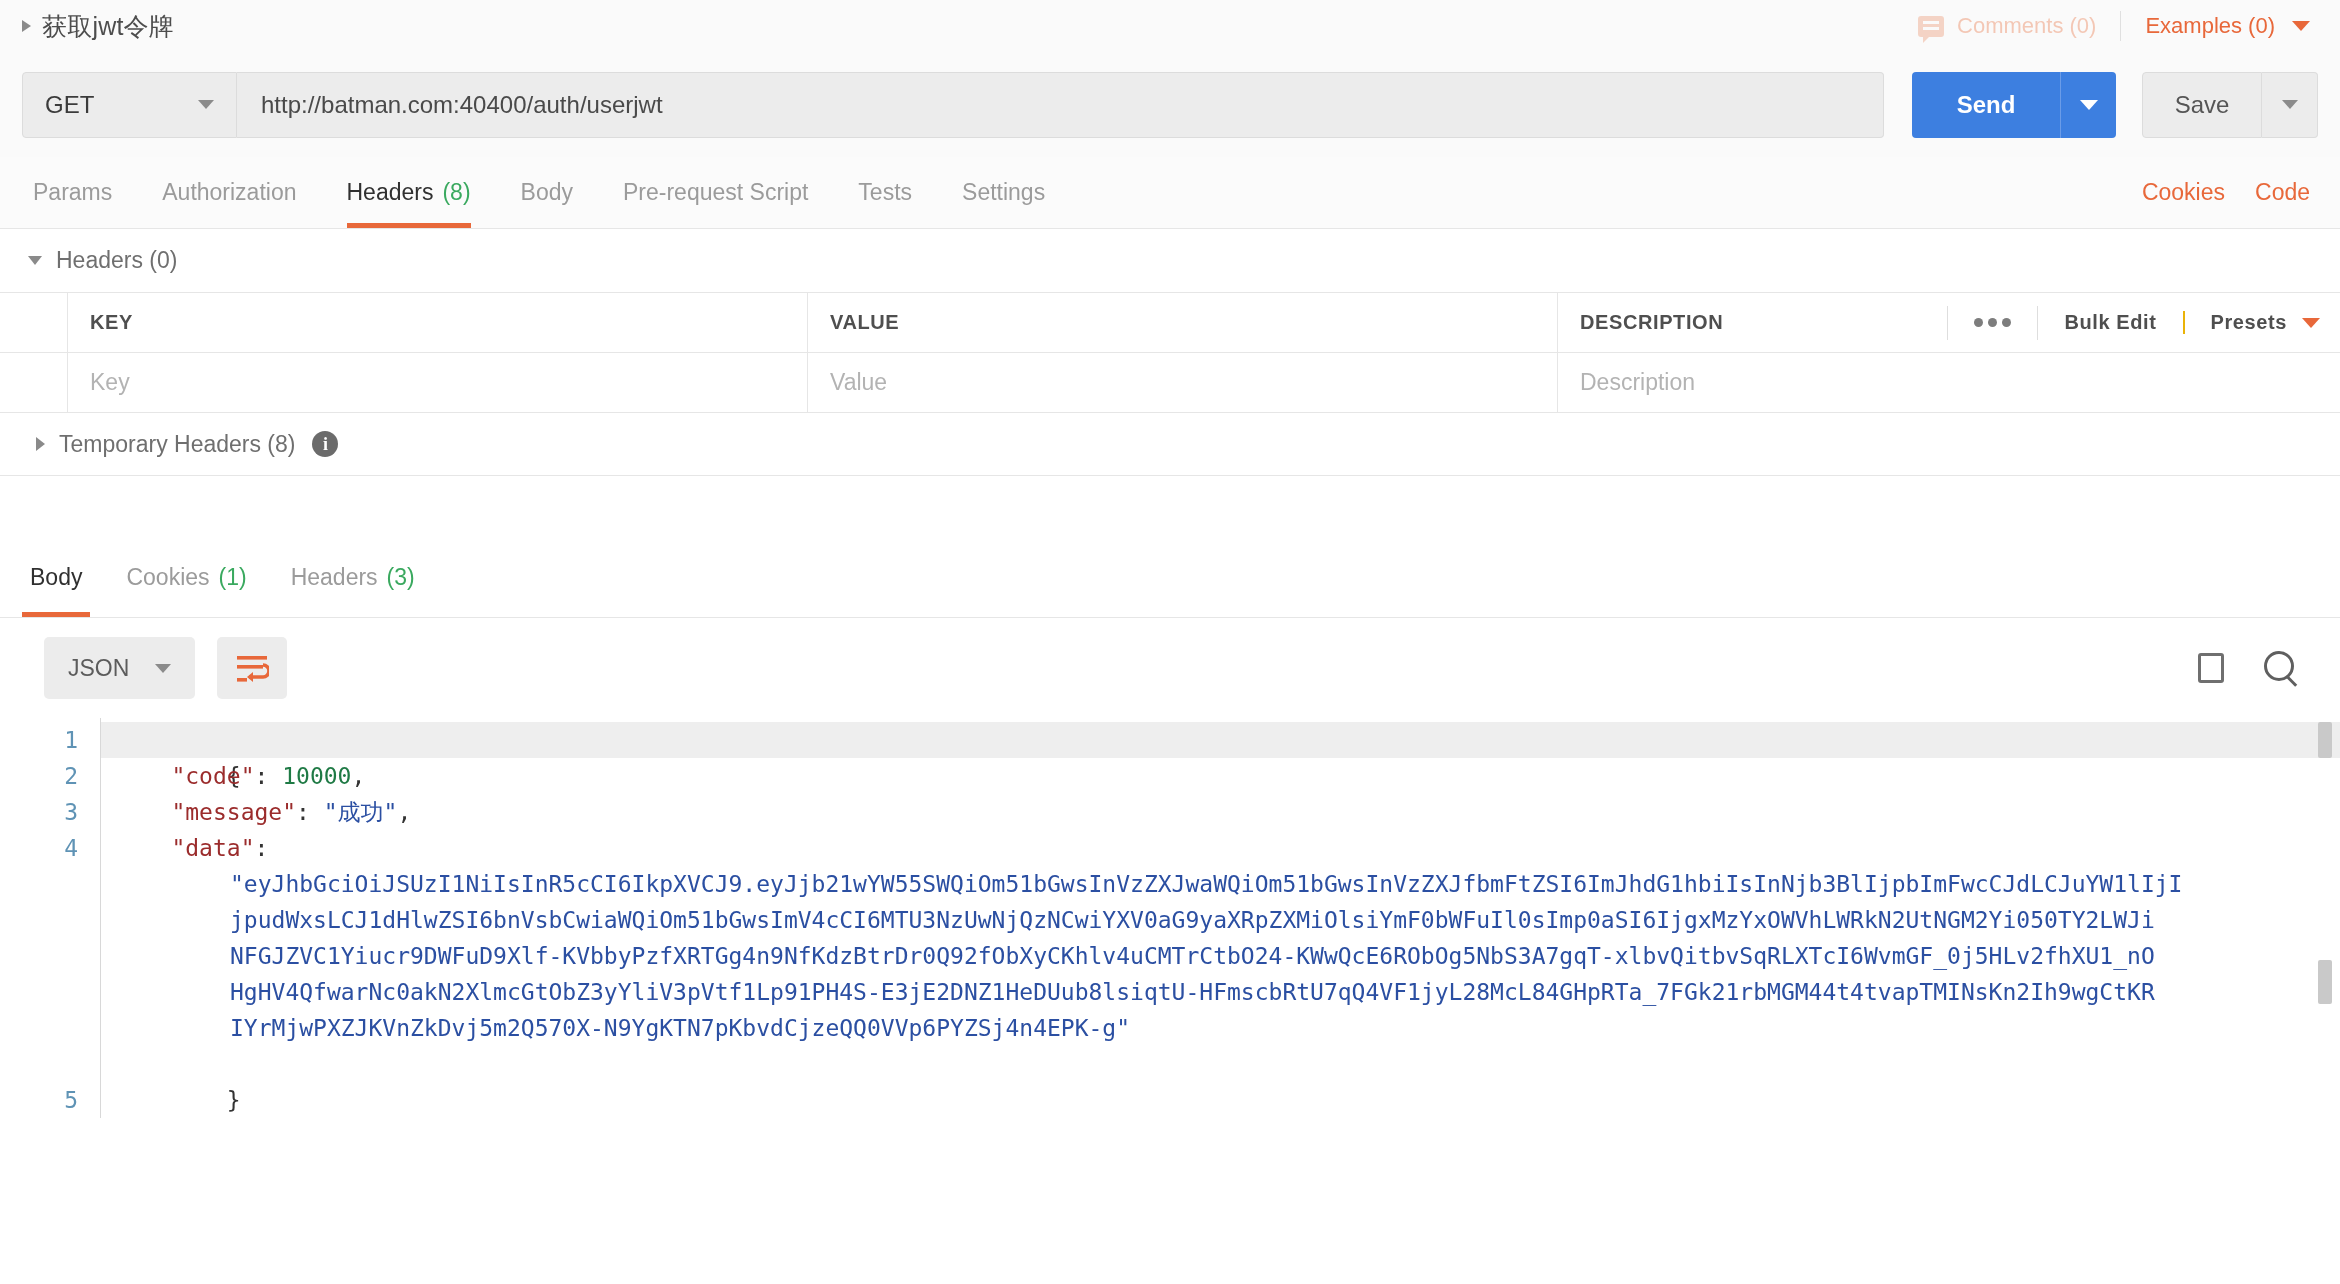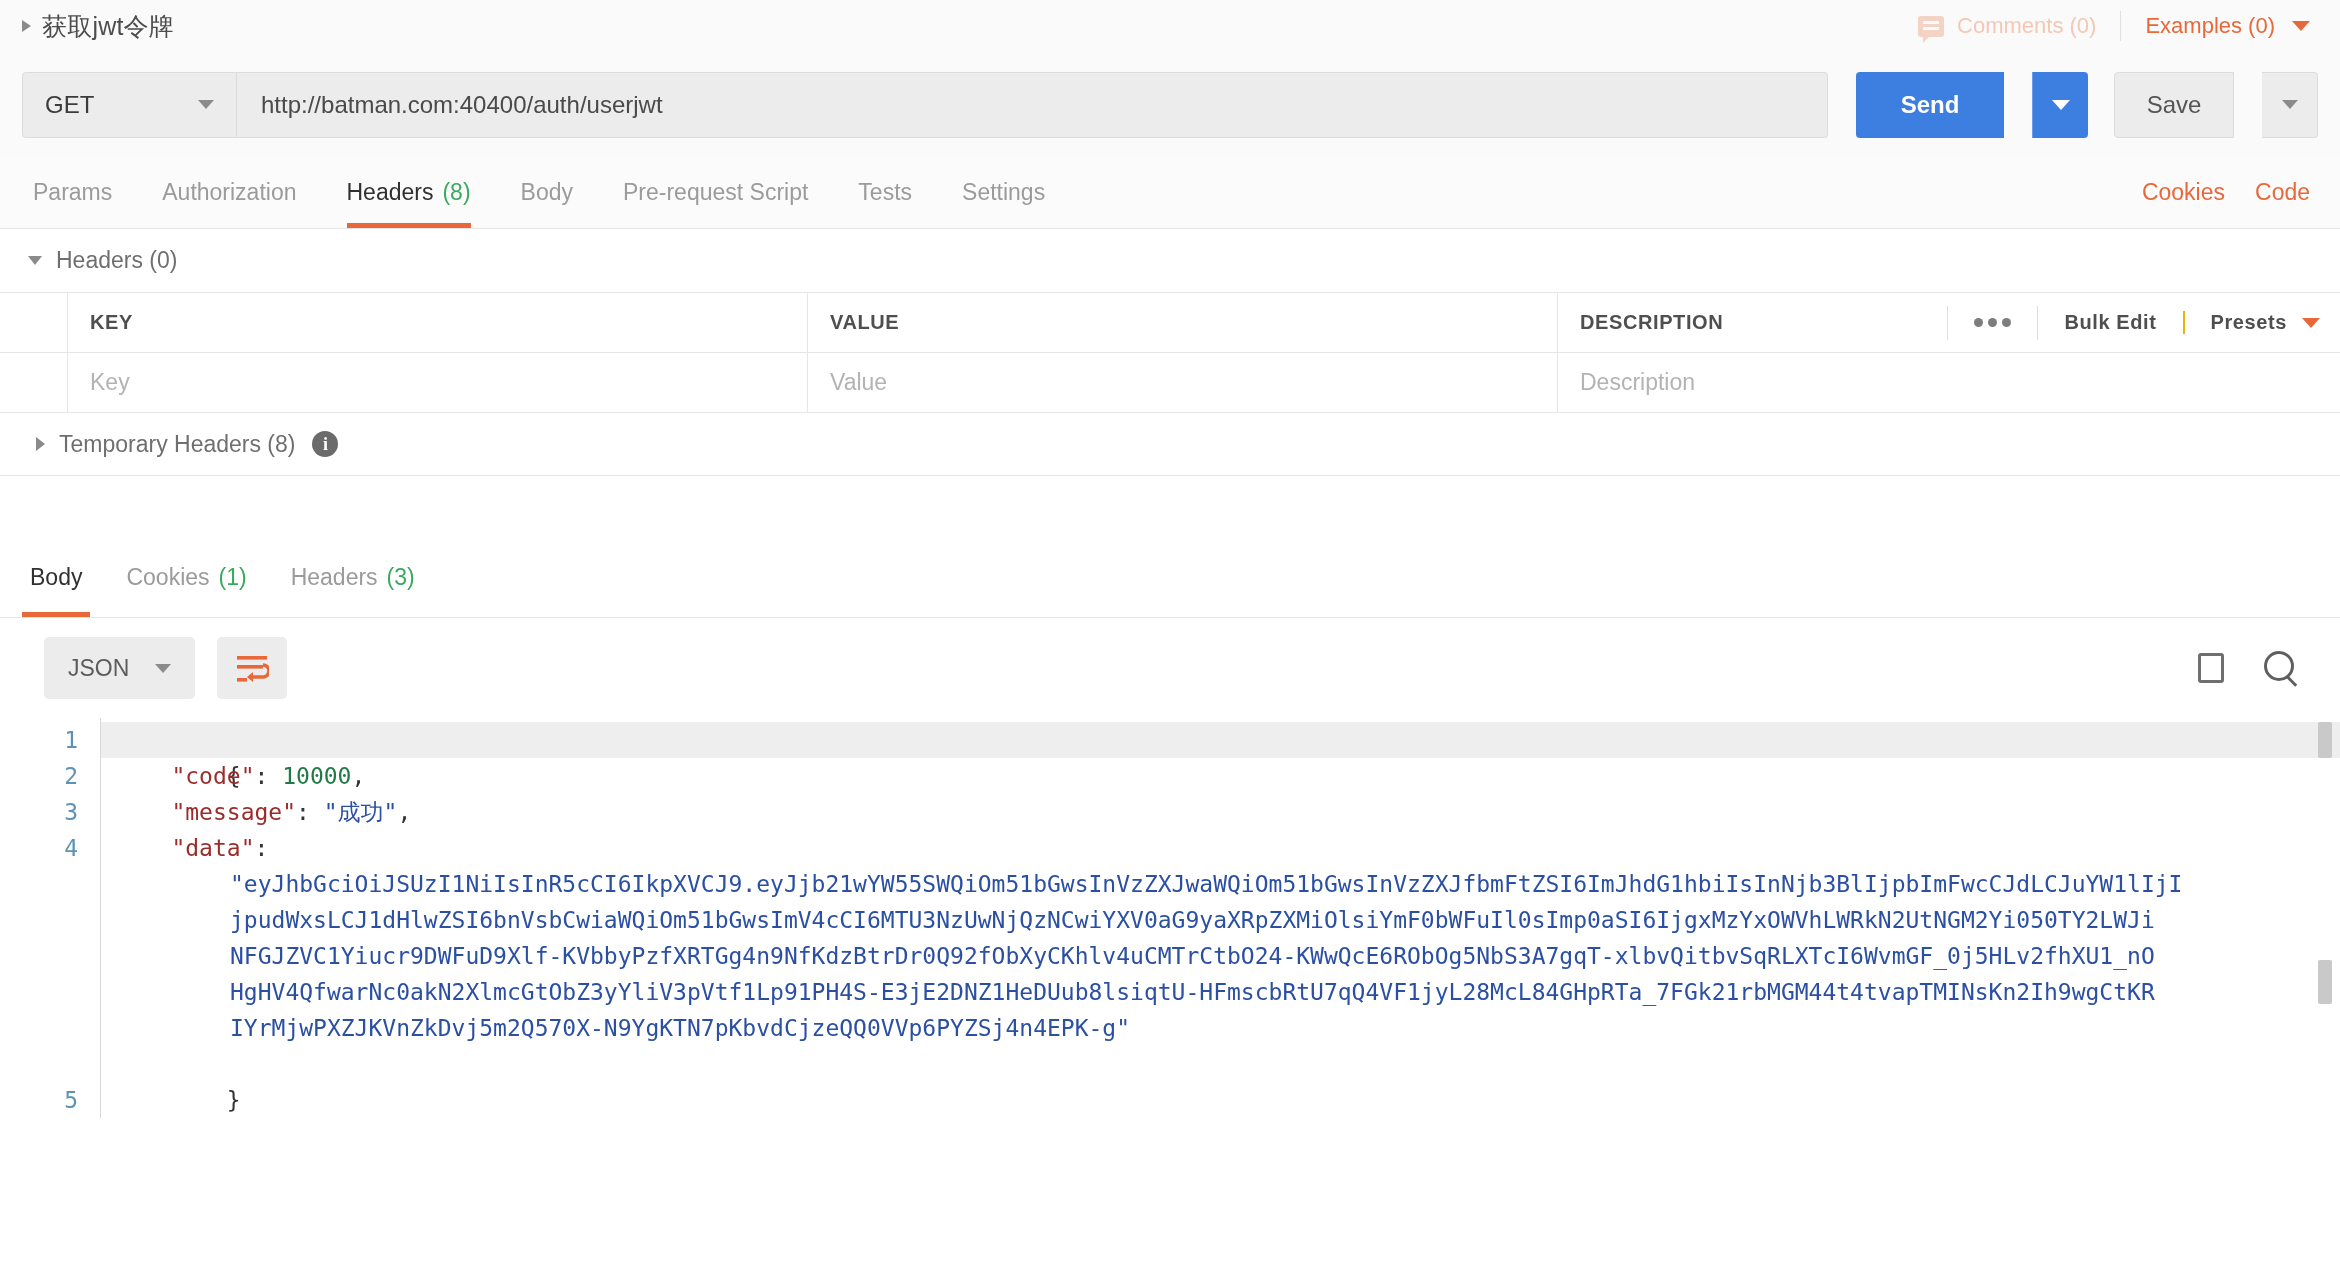--- a/index.html
+++ b/index.html
@@ -72,38 +72,38 @@
     width: 0; height: 0;
     border-left: 8px solid transparent; border-right: 8px solid transparent;
     border-top: 9px solid #8b8b8b;
   }
   .url-box {
     flex: 1; height: 66px; background: #ececec;
     border: 1px solid #dcdcdc; border-left: none; border-radius: 0 4px 4px 0;
     display: flex; align-items: center; padding: 0 24px;
   }
   .url-text { font-size: 24px; color: #4a4a4a; }
-  .send-group { display: flex; margin-left: 28px; gap: 28px; }
+  .send-group { display: flex; margin-left: 28px; }
   .send-btn {
     background: #3d7fe0; color: #fff; height: 66px; width: 148px;
     border: none; border-radius: 4px 0 0 4px;
     font-size: 24px; font-weight: bold; font-family: inherit;
     cursor: pointer;
   }
   .send-caret-btn {
     background: #3d7fe0; height: 66px; width: 56px;
     border: none; border-left: 1px solid #6b9ce8; border-radius: 0 4px 4px 0;
     display: flex; align-items: center; justify-content: center; cursor: pointer;
   }
   .caret-white {
     width: 0; height: 0;
     border-left: 9px solid transparent; border-right: 9px solid transparent;
     border-top: 10px solid #ffffff;
   }
-  .save-group { display: flex; margin-left: 26px; gap: 28px; }
+  .save-group { display: flex; margin-left: 26px; }
   .save-btn {
     background: #ececec; color: #555; height: 66px; width: 120px;
     border: 1px solid #dcdcdc; border-radius: 4px 0 0 4px;
     font-size: 24px; font-family: inherit; cursor: pointer;
   }
   .save-caret-btn {
     background: #ececec; height: 66px; width: 56px;
     border: 1px solid #dcdcdc; border-left: none; border-radius: 0 4px 4px 0;
     display: flex; align-items: center; justify-content: center; cursor: pointer;
   }

